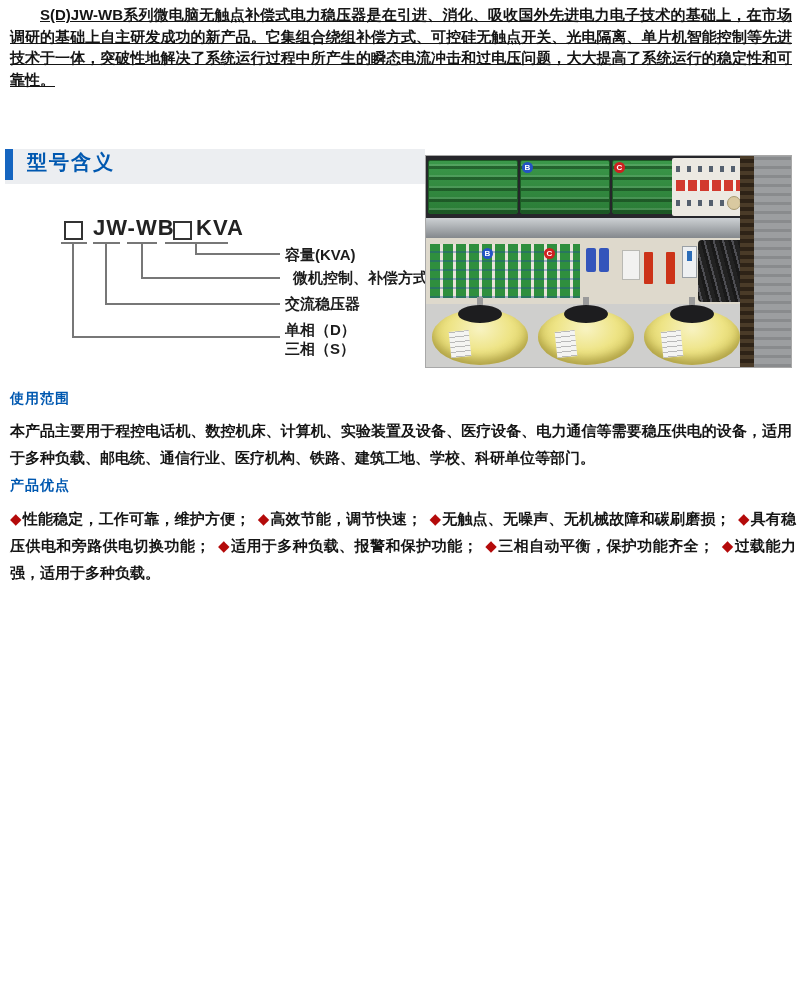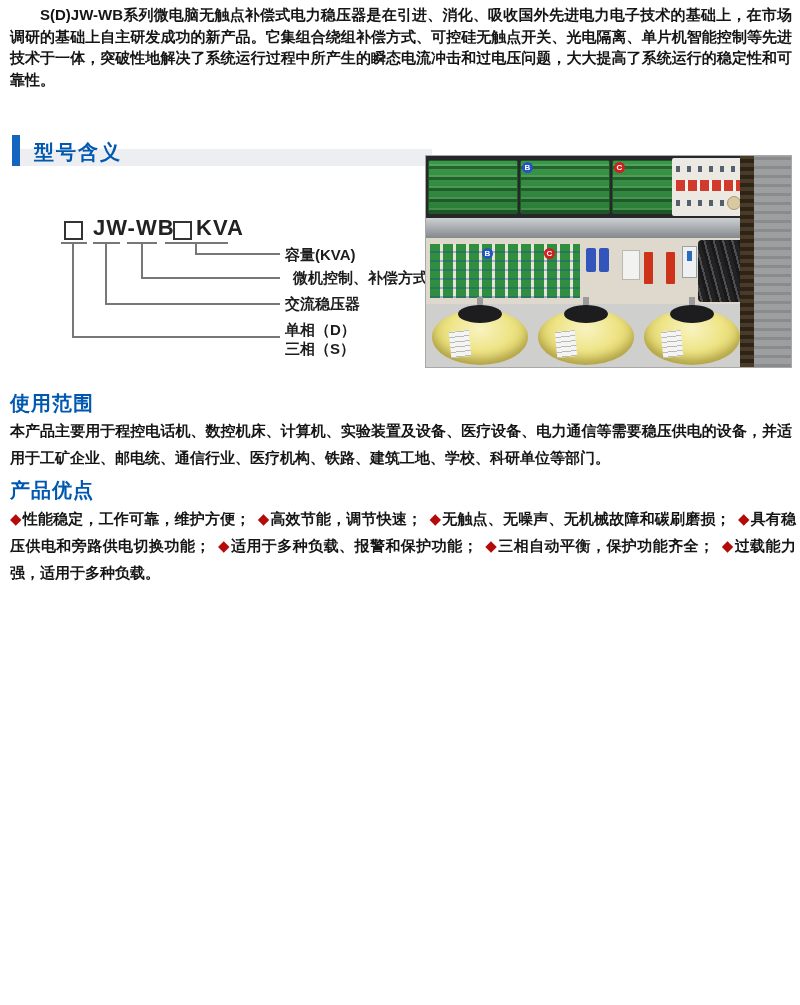--- a/index.html
+++ b/index.html
@@ -2,28 +2,28 @@
 <html><head>
 <meta charset="utf-8">
 <style>
   html,body{margin:0;padding:0;background:#fff;}
   .page{position:relative;width:800px;height:1005px;background:#fff;overflow:hidden;
         font-family:"Liberation Sans","DejaVu Sans",sans-serif;font-weight:bold;color:#151515;}
   .abs{position:absolute;}
 
   
   .intro{left:10px;top:4px;width:782px;font-size:15px;line-height:21.5px;text-align:justify;}
-  .intro p{margin:0;text-indent:2em;}
-
-  
-  .sec-bar{left:12px;top:149px;width:420px;height:17px;background:#eceef1;display:flex;align-items:flex-end;}
+  .intro p{margin:0;text-indent:2em;text-decoration:underline;}
+
+  
+  .sec-bar{left:5px;top:149px;width:420px;height:35px;background:#eceef1;display:flex;align-items:flex-start;}
   .sec-bar .accent{width:8px;height:31px;background:#1565c0;}
   .sec-bar .sec-title{margin-left:14px;font-size:20px;color:#0058b0;letter-spacing:2px;}
 
-  .h2{font-size:20px;color:#0058b0;letter-spacing:1px;}
+  .h2{font-size:14px;color:#0058b0;letter-spacing:1px;}
 
   
   .code-box{width:15px;height:15px;border:2px solid #333;background:#fff;}
   .code-text{font-size:22px;letter-spacing:1px;color:#222;}
   .dline{background:#777;}
   .dlabel{font-size:15px;color:#1c1c1c;}
 
   
   .photo{left:425px;top:155px;width:365px;height:211px;border:1px solid #a8a8a8;background:#b9babc;overflow:hidden;}
   .ph-top{position:absolute;left:0;top:0;width:365px;height:62px;background:#26262b;}
@@ -156,21 +156,21 @@
         <div class="bolt"></div>
           <div class="cap-top"></div>
           <div class="tlabel"></div>
       </div>
     </div>
     <div class="ph-frame"></div>
     <div class="ph-wall"></div>
   </div>
 
   <div class="abs h2" style="left:10px;top:390px;">使用范围</div>
-  <div class="abs bodytext" style="left:10px;top:417px;width:782px;">本产品主要用于程控电话机、数控机床、计算机、实验装置及设备、医疗设备、电力通信等需要稳压供电的设备，并适用于工矿企业、邮电统、通信行业、医疗机构、铁路、建筑工地、学校、科研单位等部门。</div>
+  <div class="abs bodytext" style="left:10px;top:417px;width:782px;">本产品主要用于程控电话机、数控机床、计算机、实验装置及设备、医疗设备、电力通信等需要稳压供电的设备，适用于多种负载、邮电统、通信行业、医疗机构、铁路、建筑工地、学校、科研单位等部门。</div>
 
   <div class="abs h2" style="left:10px;top:477px;">产品优点</div>
   <div class="abs bodytext" style="left:10px;top:505px;width:786px;">
     
   
       <span class="adv"><span class="diamond">◆</span><span>性能稳定，工作可靠，维护方便；</span></span>
     
       <span class="adv"><span class="diamond">◆</span><span>高效节能，调节快速；</span></span>
     
       <span class="adv"><span class="diamond">◆</span><span>无触点、无噪声、无机械故障和碳刷磨损；</span></span>

